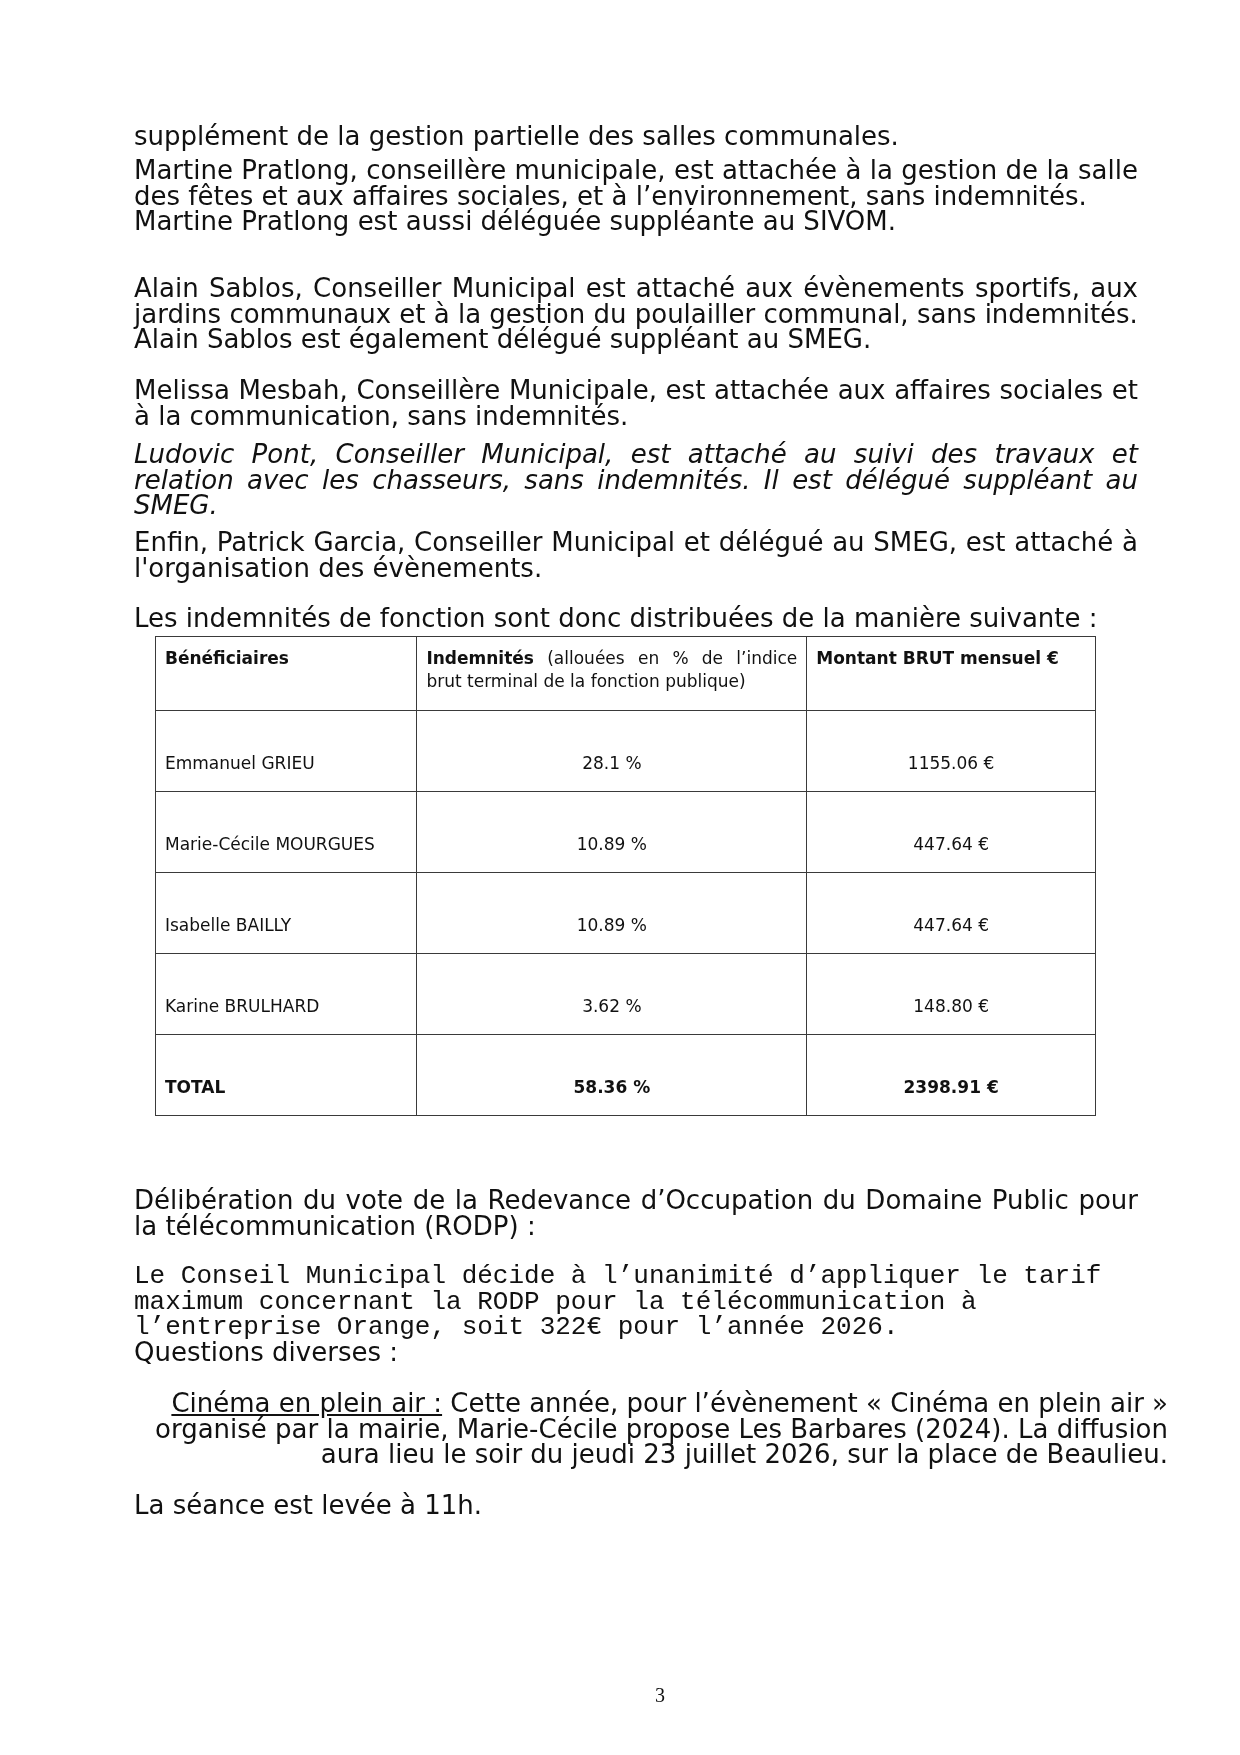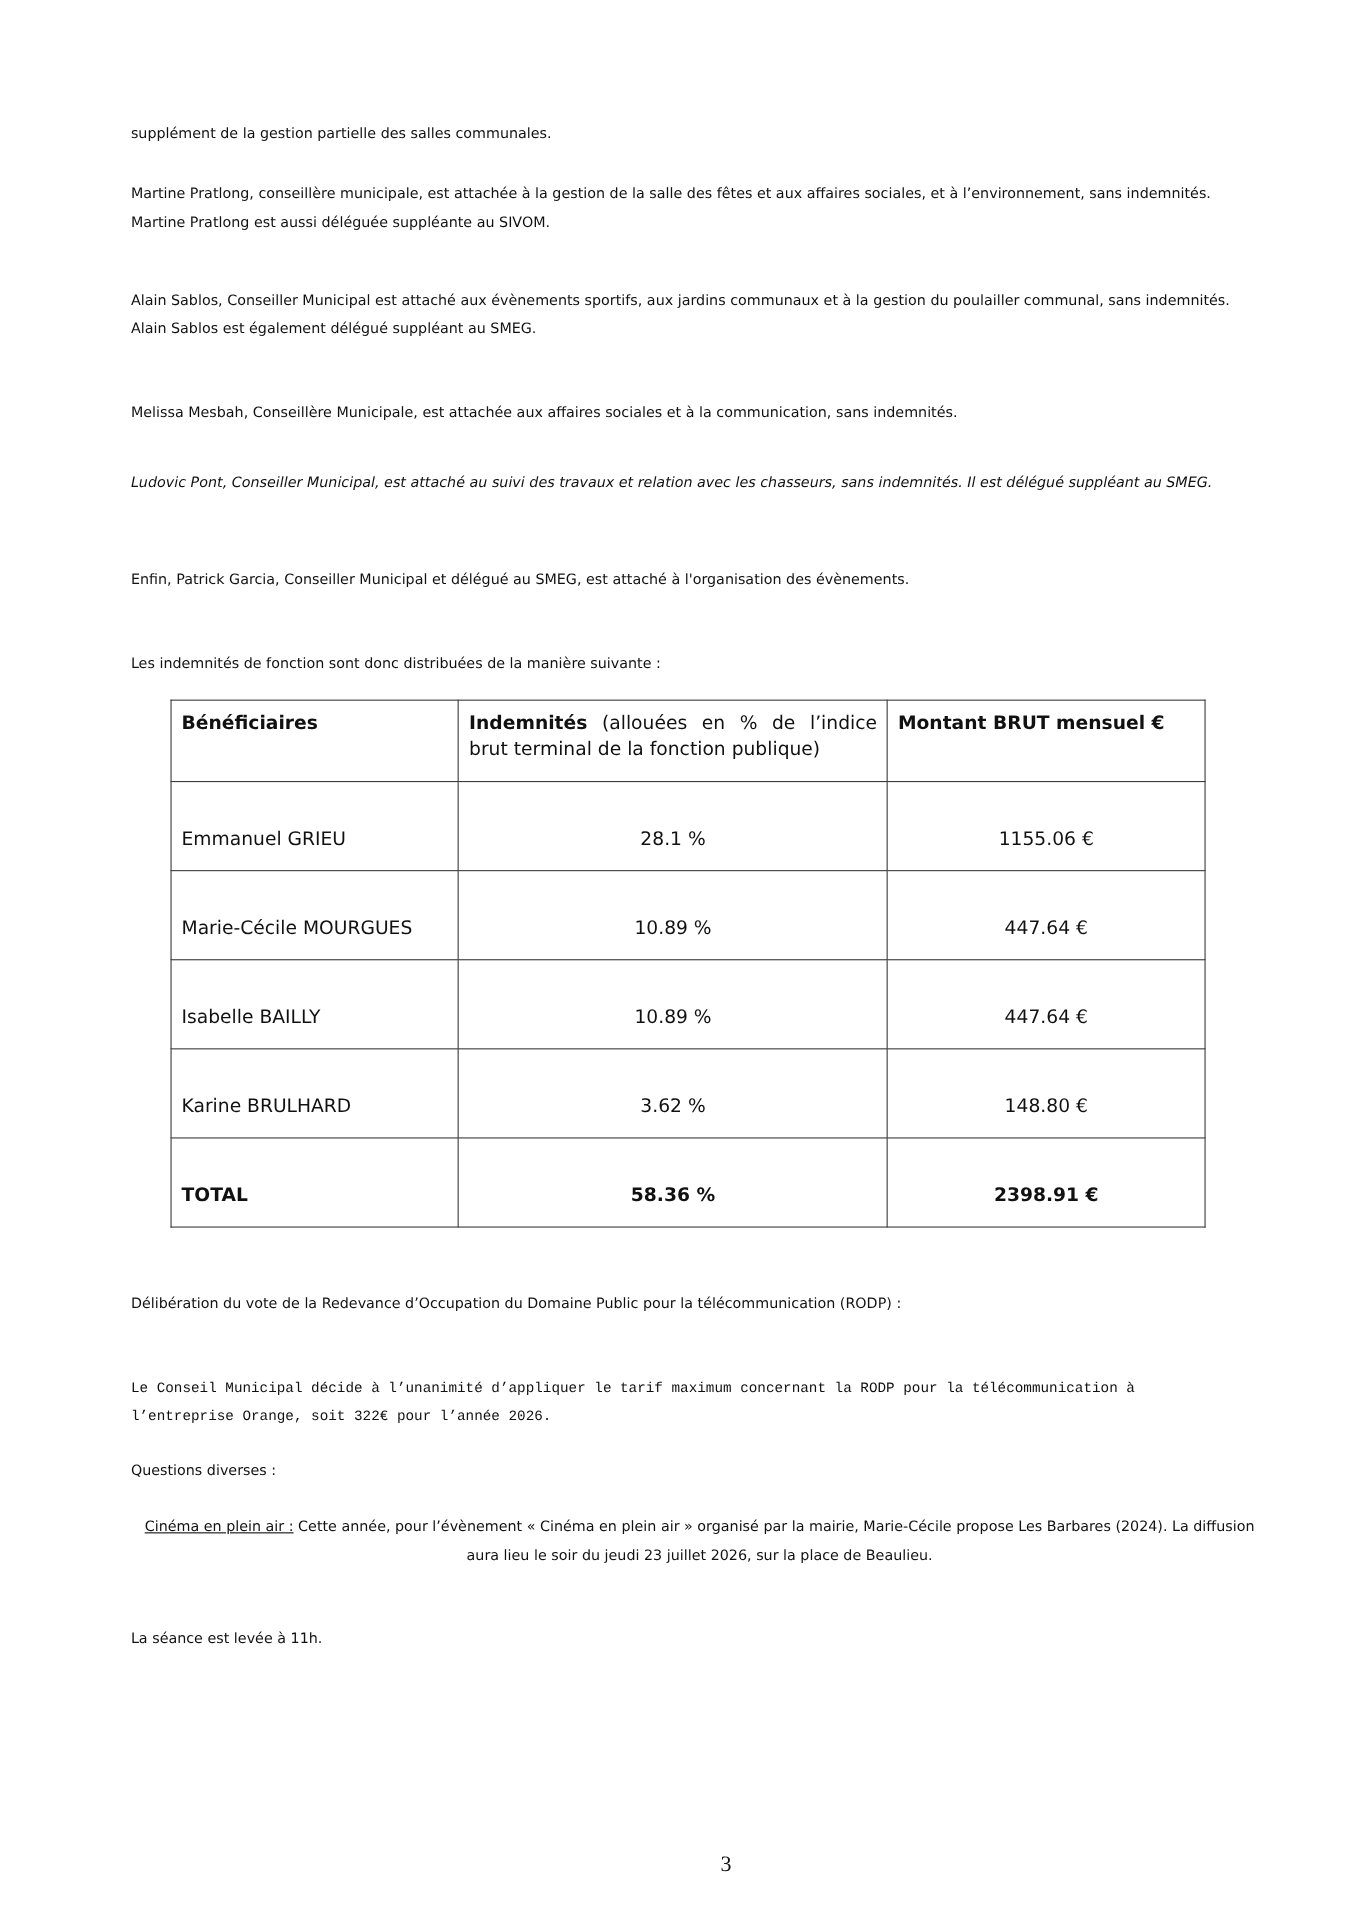--- a/index.html
+++ b/index.html
@@ -1,20 +1,20 @@
 <!DOCTYPE html>
 <html><head>
 <meta charset="utf-8">
 <style>
   html, body { margin: 0; padding: 0; background: #ffffff; }
   body { width: 1240px; height: 1755px; position: relative; overflow: hidden;
          font-family: "DejaVu Sans", sans-serif; color: #111111; }
-  .para { position: absolute; left: 118px; width: 1004px; font-size: 13px;
-          line-height: 25.5px; text-align: justify; margin: 1px; }
-  .para.wide { width: 1034px; text-align: center; }
+  .para { position: absolute; left: 118px; width: 1004px; font-size: 26px;
+          line-height: 25.5px; text-align: justify; margin: 16px; }
+  .para.wide { width: 1034px; text-align: right; }
   .bold { font-weight: normal; }
   .line { display: block; }
   .u { text-decoration: underline; }
   table.indem { position: absolute; left: 155px; top: 636px; width: 941px;
                 border-collapse: collapse; font-size: 17px; line-height: 23px; }
   table.indem th, table.indem td { border: 1.5px solid #3a3a3a; padding: 0 9px; }
   table.indem th { height: 63px; vertical-align: top; text-align: left; font-weight: normal; padding-top: 10px; }
   table.indem td { height: 64px; vertical-align: bottom; padding-bottom: 16px; }
   table.indem td.c { text-align: center; }
   table.indem tr.total td { font-weight: bold; }
@@ -22,21 +22,21 @@
   .col2 { width: 381px; }
   .col3 { width: 277px; }
   .pagenum { position: absolute; left: 0; width: 1320px; top: 1684px; text-align: center;
              font-family: "Liberation Serif", serif; font-size: 20px; }
 </style>
 </head>
 <body>
 
 <p class="para" style="top:108px;">supplément de la gestion partielle des salles communales.</p>
 
-<p class="para" style="top:163px;">
+<p class="para" style="top:142px;">
   <span class="line">Martine Pratlong, conseillère municipale, est attachée à la gestion de la salle des fêtes et aux affaires sociales, et à l’environnement, sans indemnités.</span>
   <span class="line">Martine Pratlong est aussi déléguée suppléante au SIVOM.</span>
 </p>
 
 <p class="para" style="top:260px;">
   <span class="line">Alain Sablos, Conseiller Municipal est attaché aux évènements sportifs, aux jardins communaux et à la gestion du poulailler communal, sans indemnités.</span>
   <span class="line">Alain Sablos est également délégué suppléant au SMEG.</span>
 </p>
 
 <p class="para" style="top:362px;">Melissa Mesbah, Conseillère Municipale, est attachée aux affaires sociales et à la communication, sans indemnités.</p>

